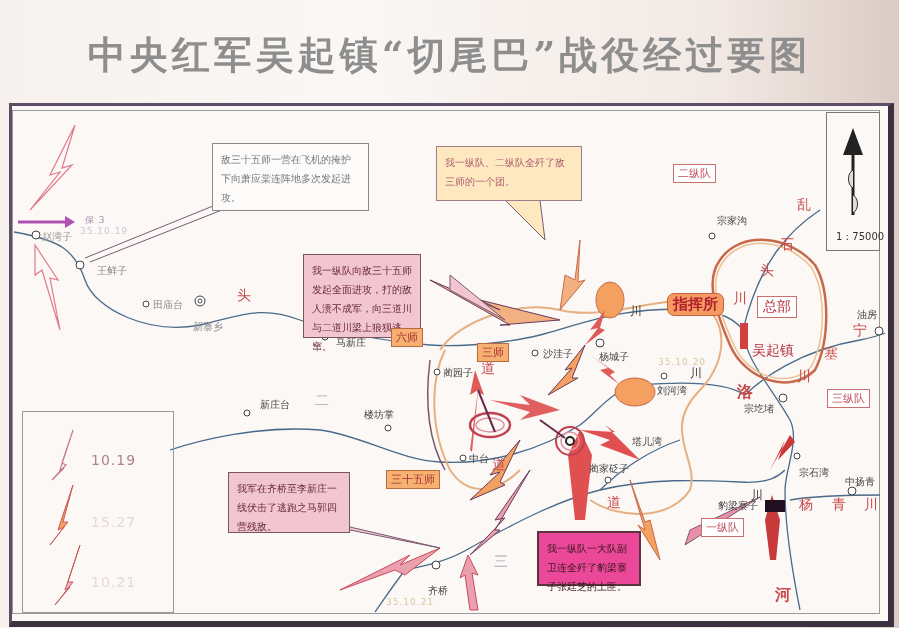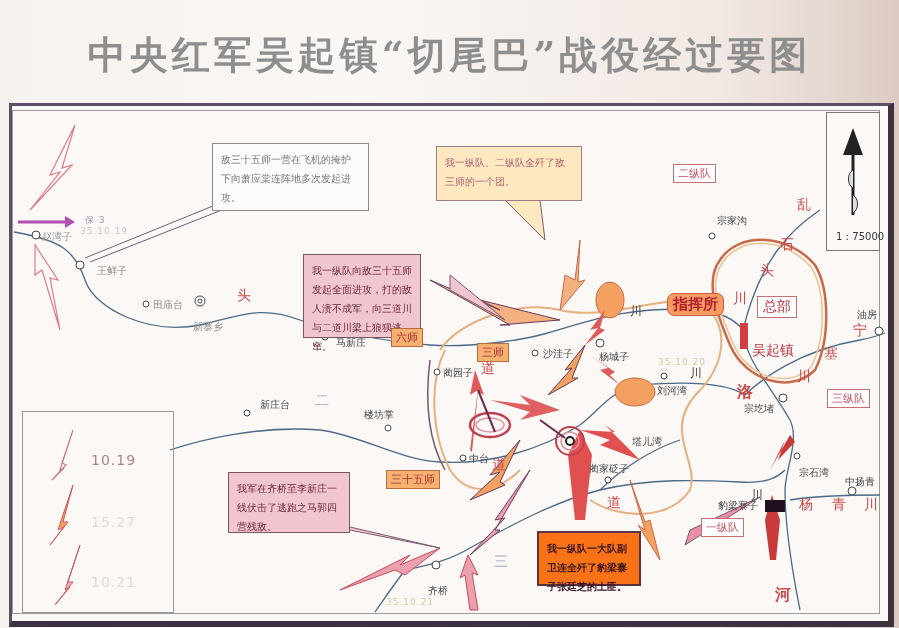--- a/index.html
+++ b/index.html
@@ -20,21 +20,21 @@
   }
   .inner {
     position:absolute; left:12px; top:110px; width:866px; height:502px;
     border:1px solid #9a9a9a;
   }
   svg.map { position:absolute; left:0; top:0; width:899px; height:628px; }
   .box { position:absolute; font-size:10px; line-height:19px; color:#555; padding:6px 8px; box-sizing:border-box; }
   .box.gray { background:#fcfbfa; border:1px solid #8a8a8a; color:#777; }
   .box.yellow { background:#fde8c0; border:1px solid #a07c8a; color:#b06070; }
   .box.pink { background:#f1c6d1; border:1px solid #7a5460; color:#6a2a3a; }
-  .box.pinkdark { background:#f97316; border:2px solid #5a3540; color:#3a1520; font-weight:bold; }
+  .box.pinkdark { background:#ec4899; border:2px solid #5a3540; color:#3a1520; font-weight:normal; }
   .flag { position:absolute; font-size:11px; padding:1px 4px; }
   .flag.orange { background:#f6b070; border:1px solid #b86a40; color:#a8303a; }
   .flag.white { background:#fff; border:1px solid #c87070; color:#c05060; }
   .flag.hq { background:#f59a60; border:1px solid #c86040; color:#b02030; font-size:15px; font-weight:bold; padding:1px 5px;}
   .flag.zongbu { background:#fff; border:1px solid #c87070; color:#b83040; font-size:14px; padding:1px 5px;}
   .place { position:absolute; font-size:10px; color:#444; white-space:nowrap; }
   .river { position:absolute; font-size:14px; color:#c84a4a; }
   .river.big { font-size:16px; font-weight:bold; }
   .date { position:absolute; font-size:9px; color:#d8c8a0; letter-spacing:1px; }
   .legend-date { position:absolute; font-size:14px; color:#b08090; letter-spacing:1px;}

